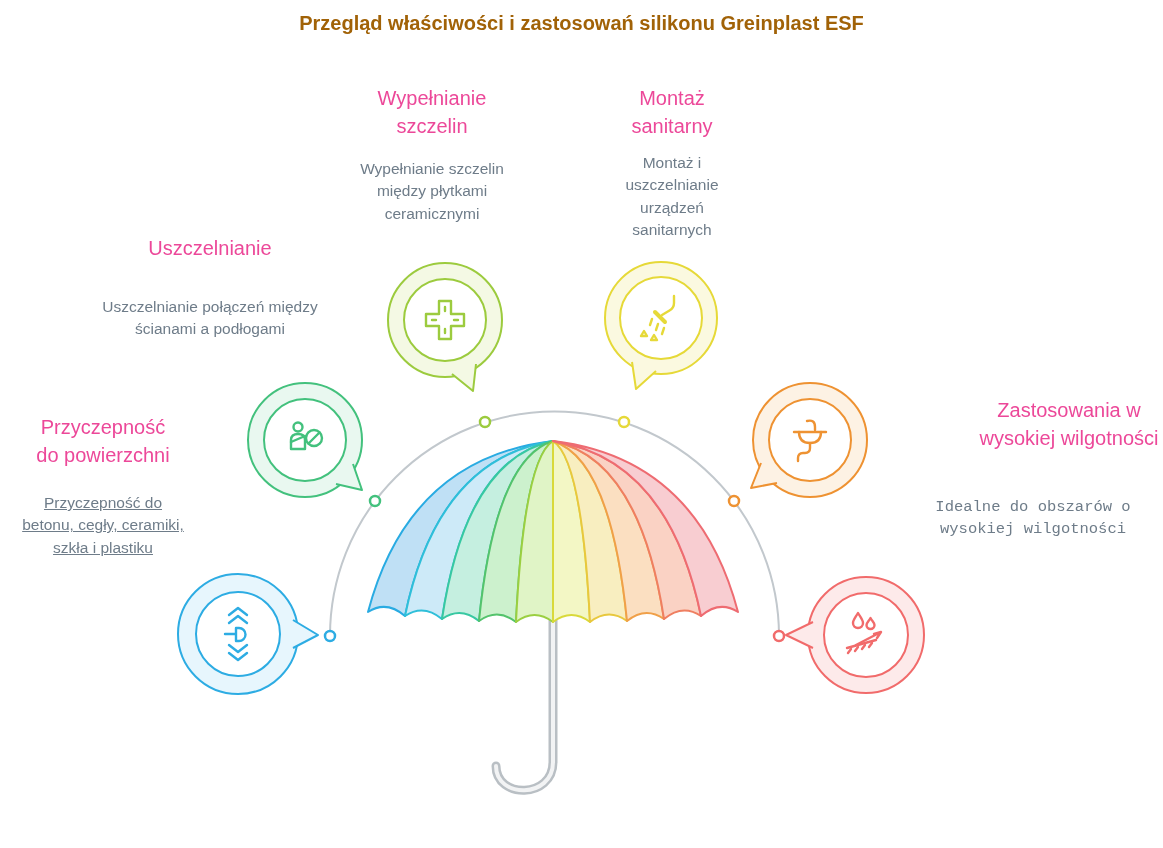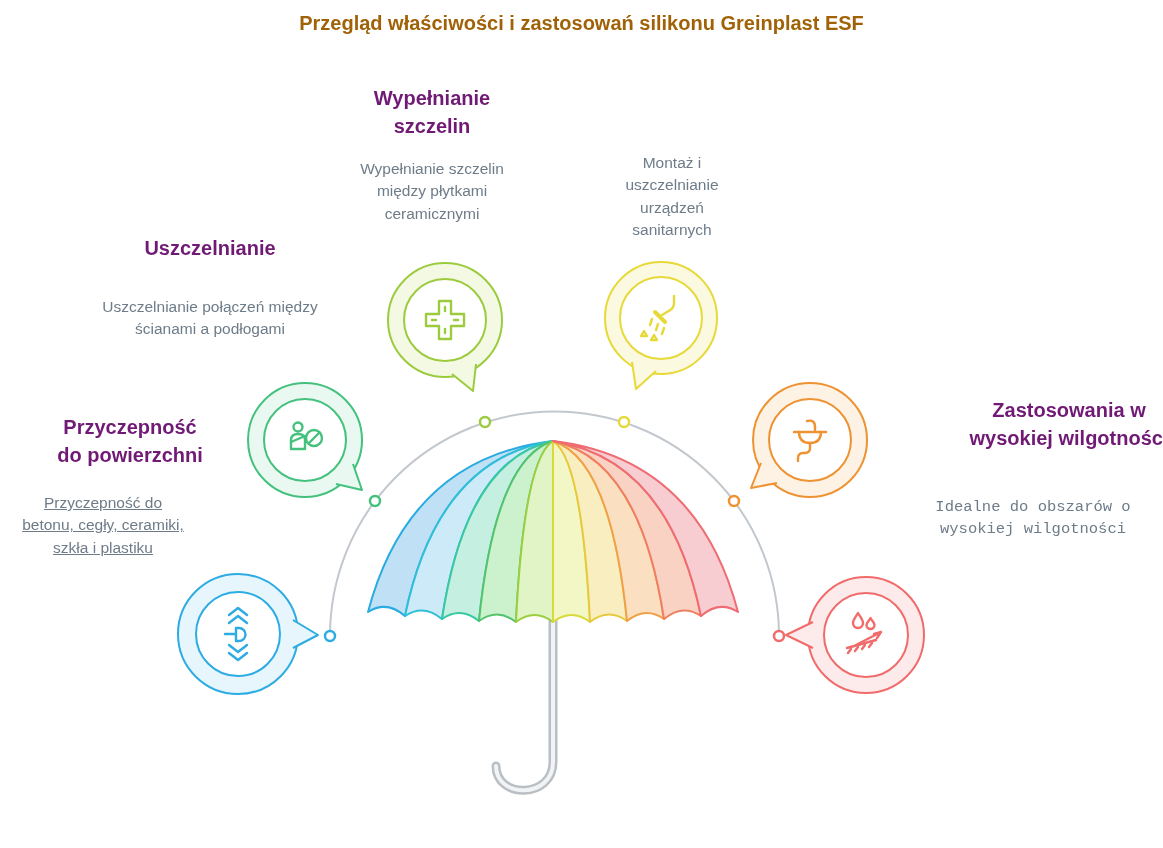--- a/index.html
+++ b/index.html
@@ -2,21 +2,21 @@
 <html><head>
 <meta charset="utf-8">
 <style>
   html,body{margin:0;padding:0;background:#ffffff;}
   .canvas{position:relative;width:1163px;height:848px;background:#ffffff;overflow:hidden;
           font-family:"Liberation Sans", sans-serif;}
   .diagram-svg{position:absolute;left:0;top:0;}
   .main-title{position:absolute;top:12px;left:0;width:100%;text-align:center;
               font-size:20px;font-weight:bold;color:#a16207;margin:0;}
   .lbl{position:absolute;text-align:center;white-space:pre-line;}
-  .item-title{font-size:20px;font-weight:bold;color:#701a75;line-height:1.4;}
+  .item-title{font-size:20px;font-weight:normal;color:#ec4899;line-height:1.4;}
   .item-desc{font-size:15.5px;color:#6e7c89;line-height:1.45;}
 </style>
 </head>
 <body>
 
 <div class="canvas">
 
   <h1 class="main-title">Przegląd właściwości i zastosowań silikonu Greinplast ESF</h1>
 
   <svg class="diagram-svg" width="1163" height="848" viewBox="0 0 1163 848">
@@ -112,36 +112,38 @@
       <g transform="translate(866,635)" fill="none" stroke-width="2.4" stroke-linecap="round" stroke-linejoin="round">
         <path d="M-8,-22 C-5,-17 -3,-15 -3,-12 A5,5 0 1 1 -13,-12 C-13,-15 -11,-17 -8,-22 Z"></path>
         <path d="M4.5,-17 C6.5,-13.5 8.5,-12 8.5,-10 A4,4 0 1 1 0.5,-10 C0.5,-12 2.5,-13.5 4.5,-17 Z"></path>
         <path d="M-19,13 L10,5"></path>
         <path d="M-15,14 L-18,18 M-8,12 L-11,16 M-1,10 L-4,14 M6,8 L3,12"></path>
         <path d="M-10,10 L15,-3 M15,-3 L8,-1 M15,-3 L11,3"></path>
       </g>
     </g>
   </svg>
 
-  <div class="lbl item-title" style="left:0px;top:413px;width:206px;margin-left:27px;">Przyczepność
+  <div class="lbl item-title" style="left:0px;top:413px;width:206px;">Przyczepność
 do powierzchni</div>
   <div class="lbl item-desc" style="left:0px;top:492px;width:206px;text-decoration:underline;">Przyczepność do
 betonu, cegły, ceramiki,
 szkła i plastiku</div>
 
   <div class="lbl item-title" style="left:78px;top:234px;width:264px;">Uszczelnianie</div>
   <div class="lbl item-desc" style="left:60px;top:296px;width:300px;">Uszczelnianie połączeń między
 ścianami a podłogami</div>
 
   <div class="lbl item-title" style="left:302px;top:84px;width:260px;">Wypełnianie
 szczelin</div>
   <div class="lbl item-desc" style="left:312px;top:158px;width:240px;">Wypełnianie szczelin
 między płytkami
 ceramicznymi</div>
 
+  <div class="lbl item-title" style="left:562px;top:84px;width:220px;">Montaż
+sanitarny</div>
   <div class="lbl item-desc" style="left:572px;top:152px;width:200px;">Montaż i
 uszczelnianie
 urządzeń
 sanitarnych</div>
 
 
   <div class="lbl item-title" style="left:939px;top:396px;width:260px;">Zastosowania w
 wysokiej wilgotności</div>
   <div class="lbl item-desc" style="left:913px;top:496px;width:240px;font-family:Liberation Mono, monospace;">Idealne do obszarów o
 wysokiej wilgotności</div>

